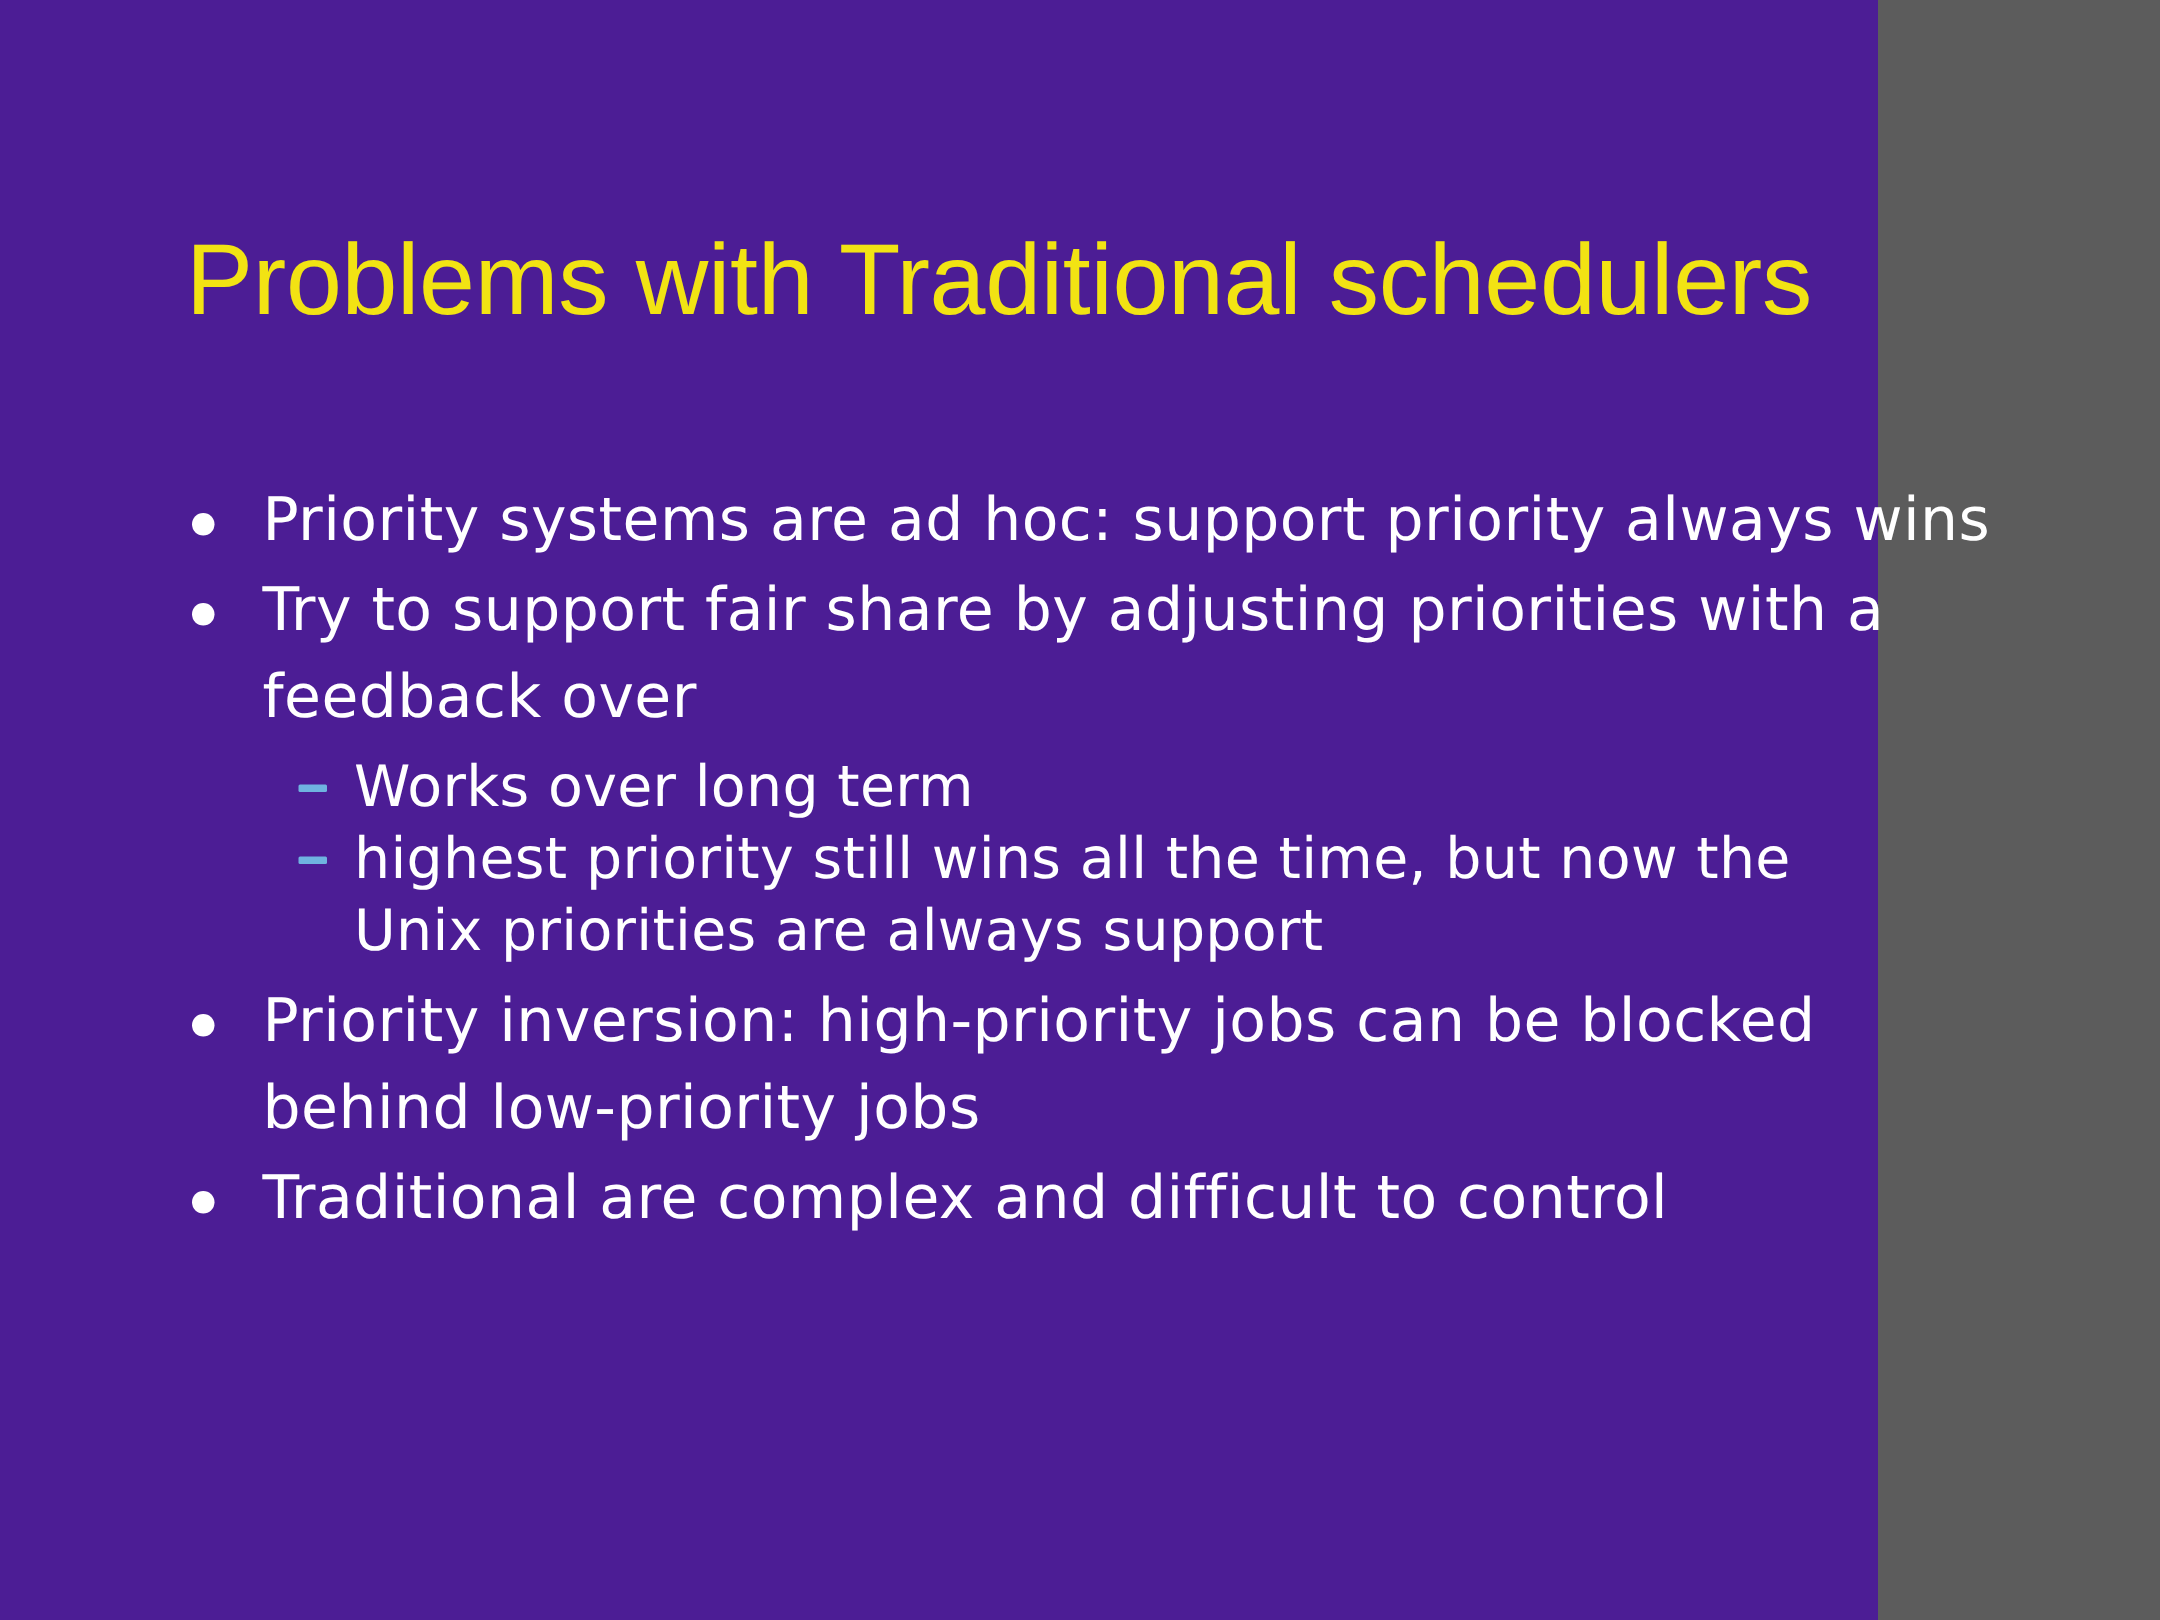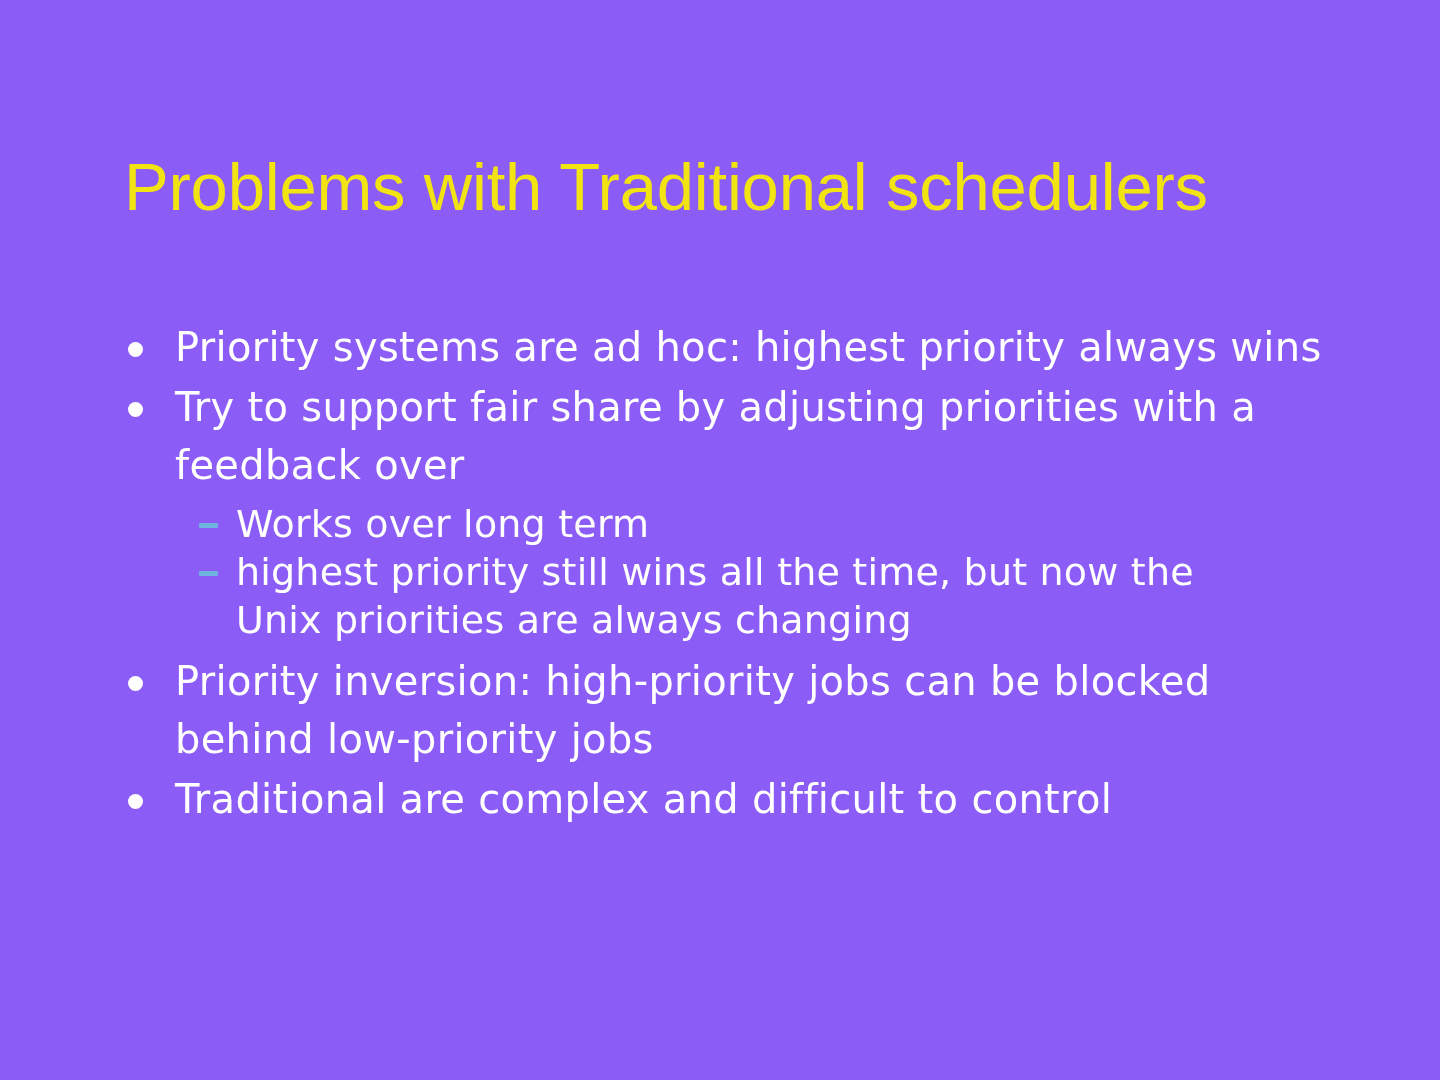--- a/index.html
+++ b/index.html
@@ -11,23 +11,23 @@
   }
 
   body {
     background: #5c5c5c;
     font-family: "DejaVu Sans", sans-serif;
     -webkit-font-smoothing: antialiased;
   }
 
   .slide {
     position: relative;
-    width: 1440px;
+    width: 1252px;
     height: 1080px;
-    background: #8b5cf6;
+    background: #4c1d95;
   }
 
   
   .slide-title {
     position: absolute;
     left: 124px;
     top: 148px;
     width: 1200px;
     color: #f2e313;
     font-family: "Liberation Sans", sans-serif;
@@ -113,34 +113,34 @@
 
 <div class="slide">
 
   <h1 class="slide-title">Problems with Traditional schedulers</h1>
 
   <div class="body-area">
     <ul class="bullets">
 
       <li class="bullet-l1">
         <span class="marker-dot"></span>
-        <span class="text-l1">Priority systems are ad hoc: highest priority always wins</span>
+        <span class="text-l1">Priority systems are ad hoc: support priority always wins</span>
       </li>
 
       <li class="bullet-l1">
         <span class="marker-dot"></span>
         <span class="text-l1">Try to support fair share by adjusting priorities with a feedback over</span>
         <ul class="sub-bullets">
           <li class="bullet-l2">
             <span class="marker-dash"></span>
             <span class="text-l2">Works over long term</span>
           </li>
           <li class="bullet-l2">
             <span class="marker-dash"></span>
-            <span class="text-l2">highest priority still wins all the time, but now the Unix priorities are always changing</span>
+            <span class="text-l2">highest priority still wins all the time, but now the Unix priorities are always support</span>
           </li>
         </ul>
       </li>
 
       <li class="bullet-l1">
         <span class="marker-dot"></span>
         <span class="text-l1">Priority inversion: high-priority jobs can be blocked behind low-priority jobs</span>
       </li>
 
       <li class="bullet-l1">

